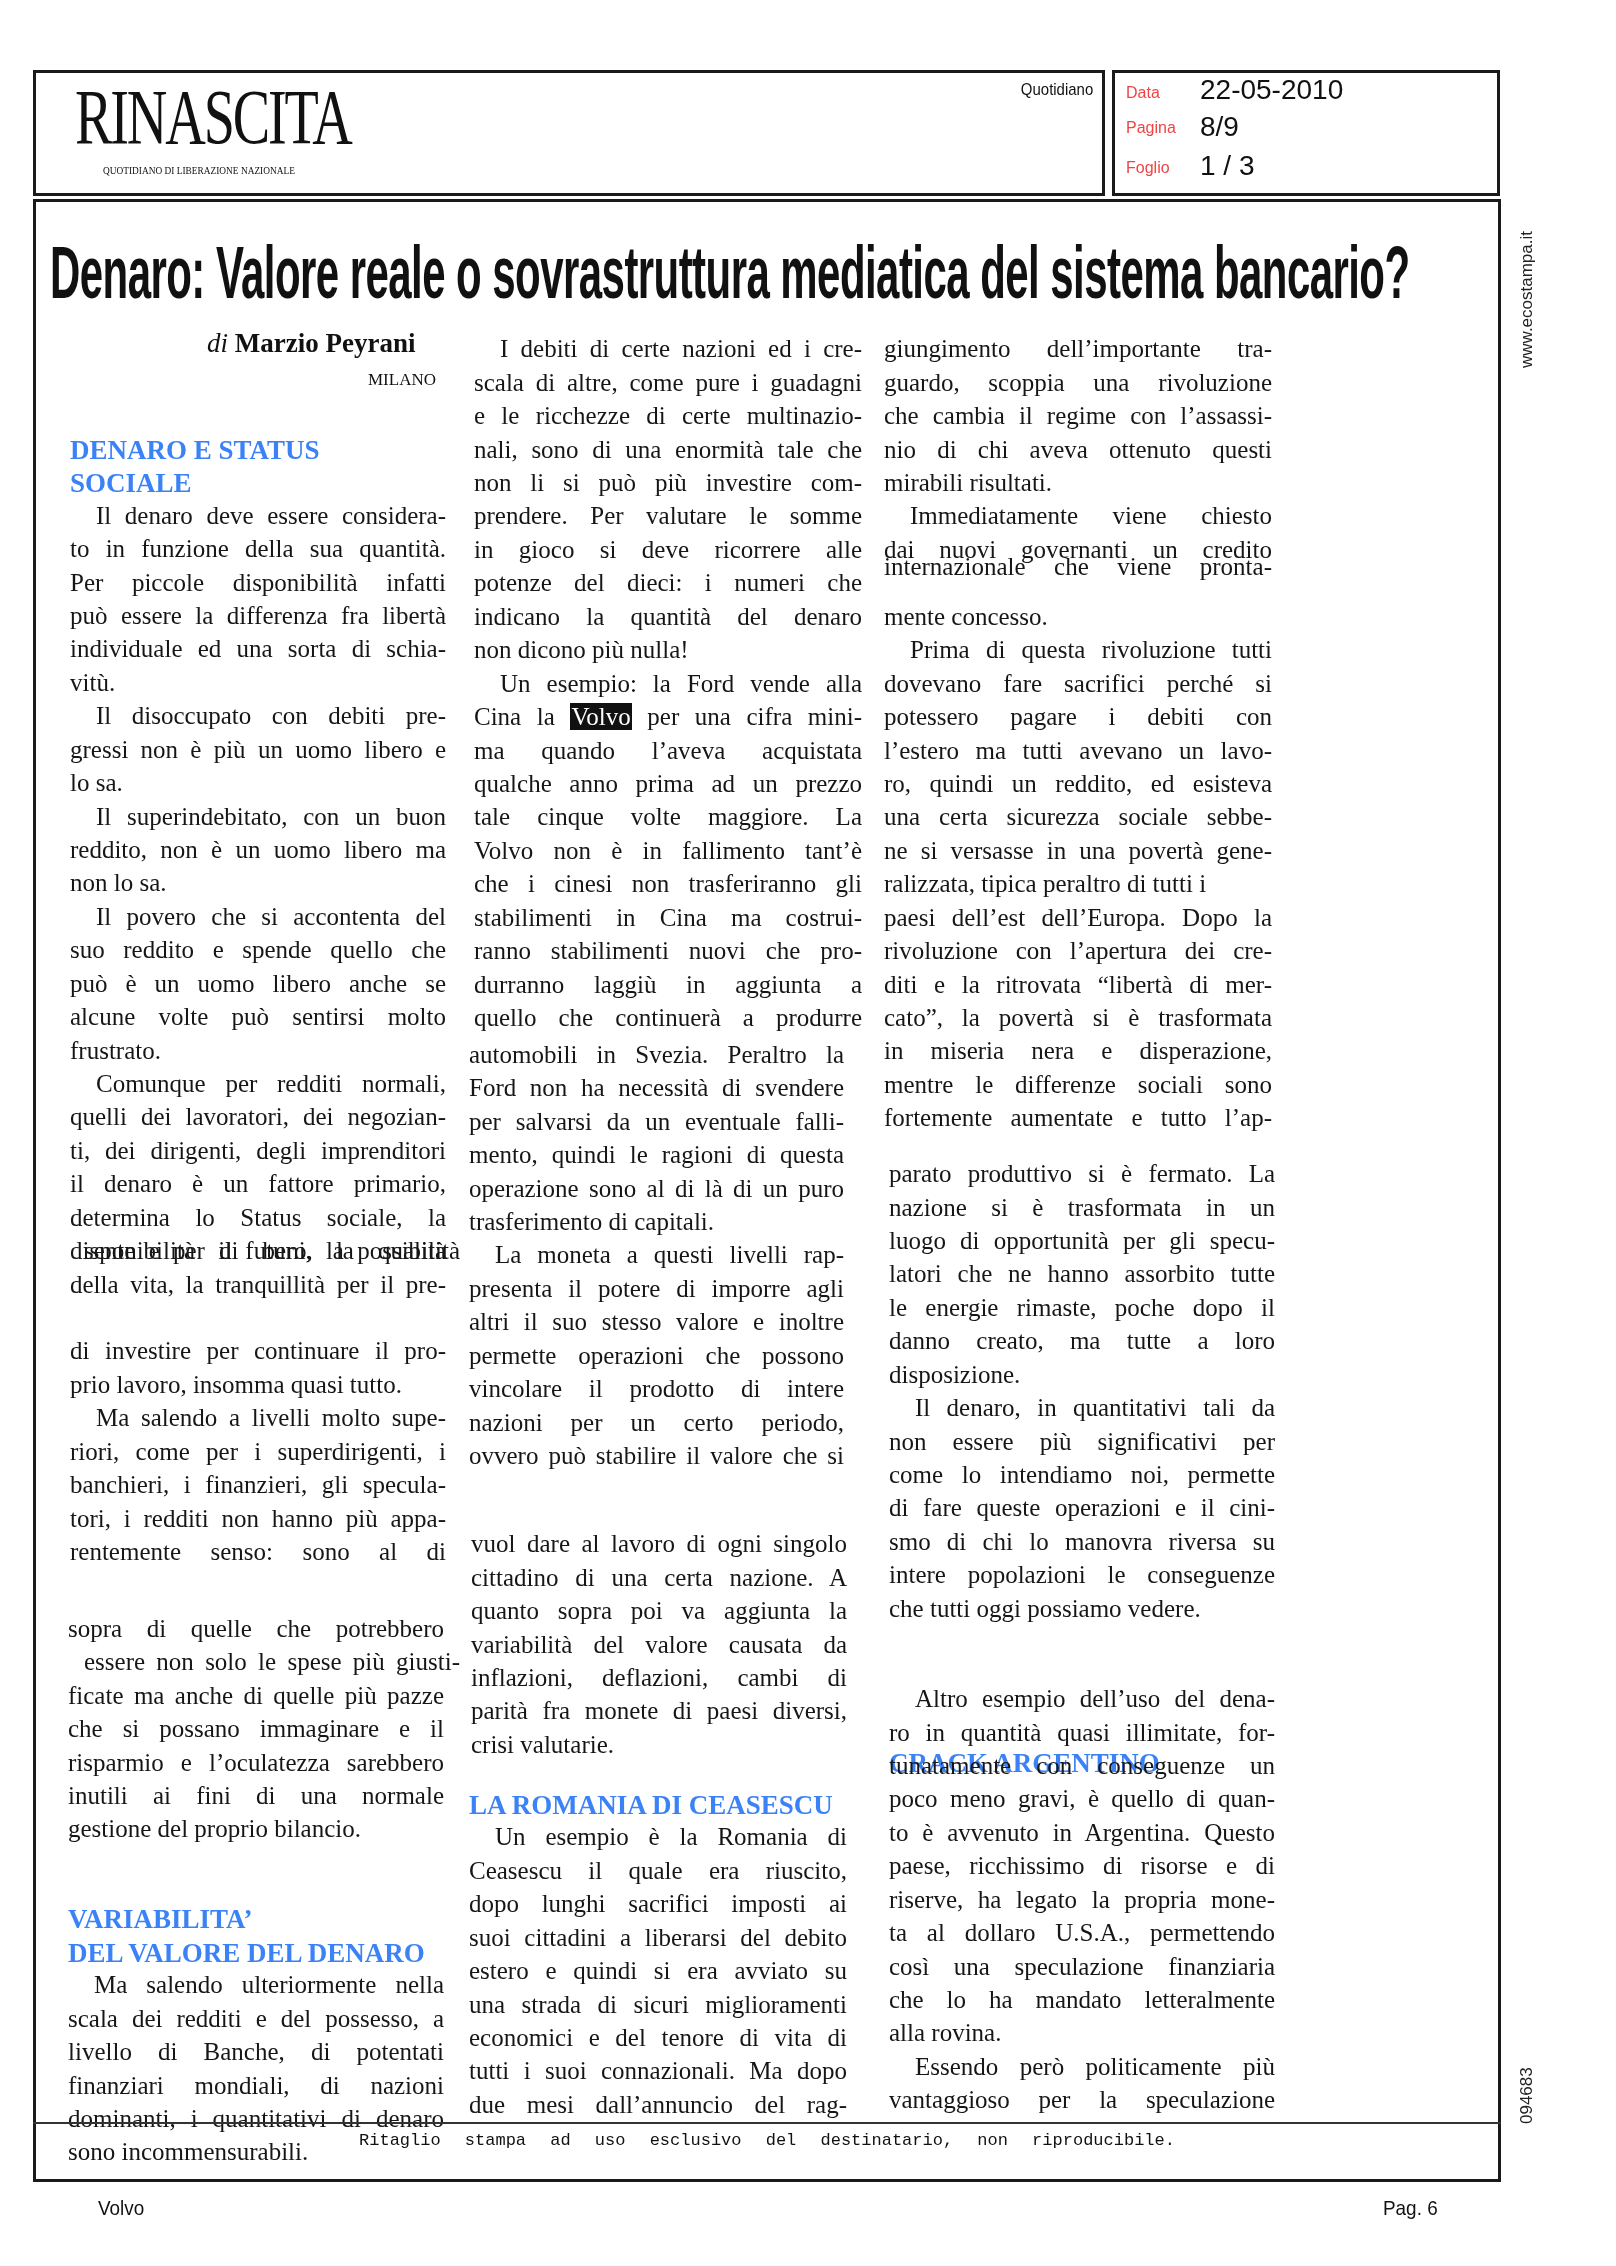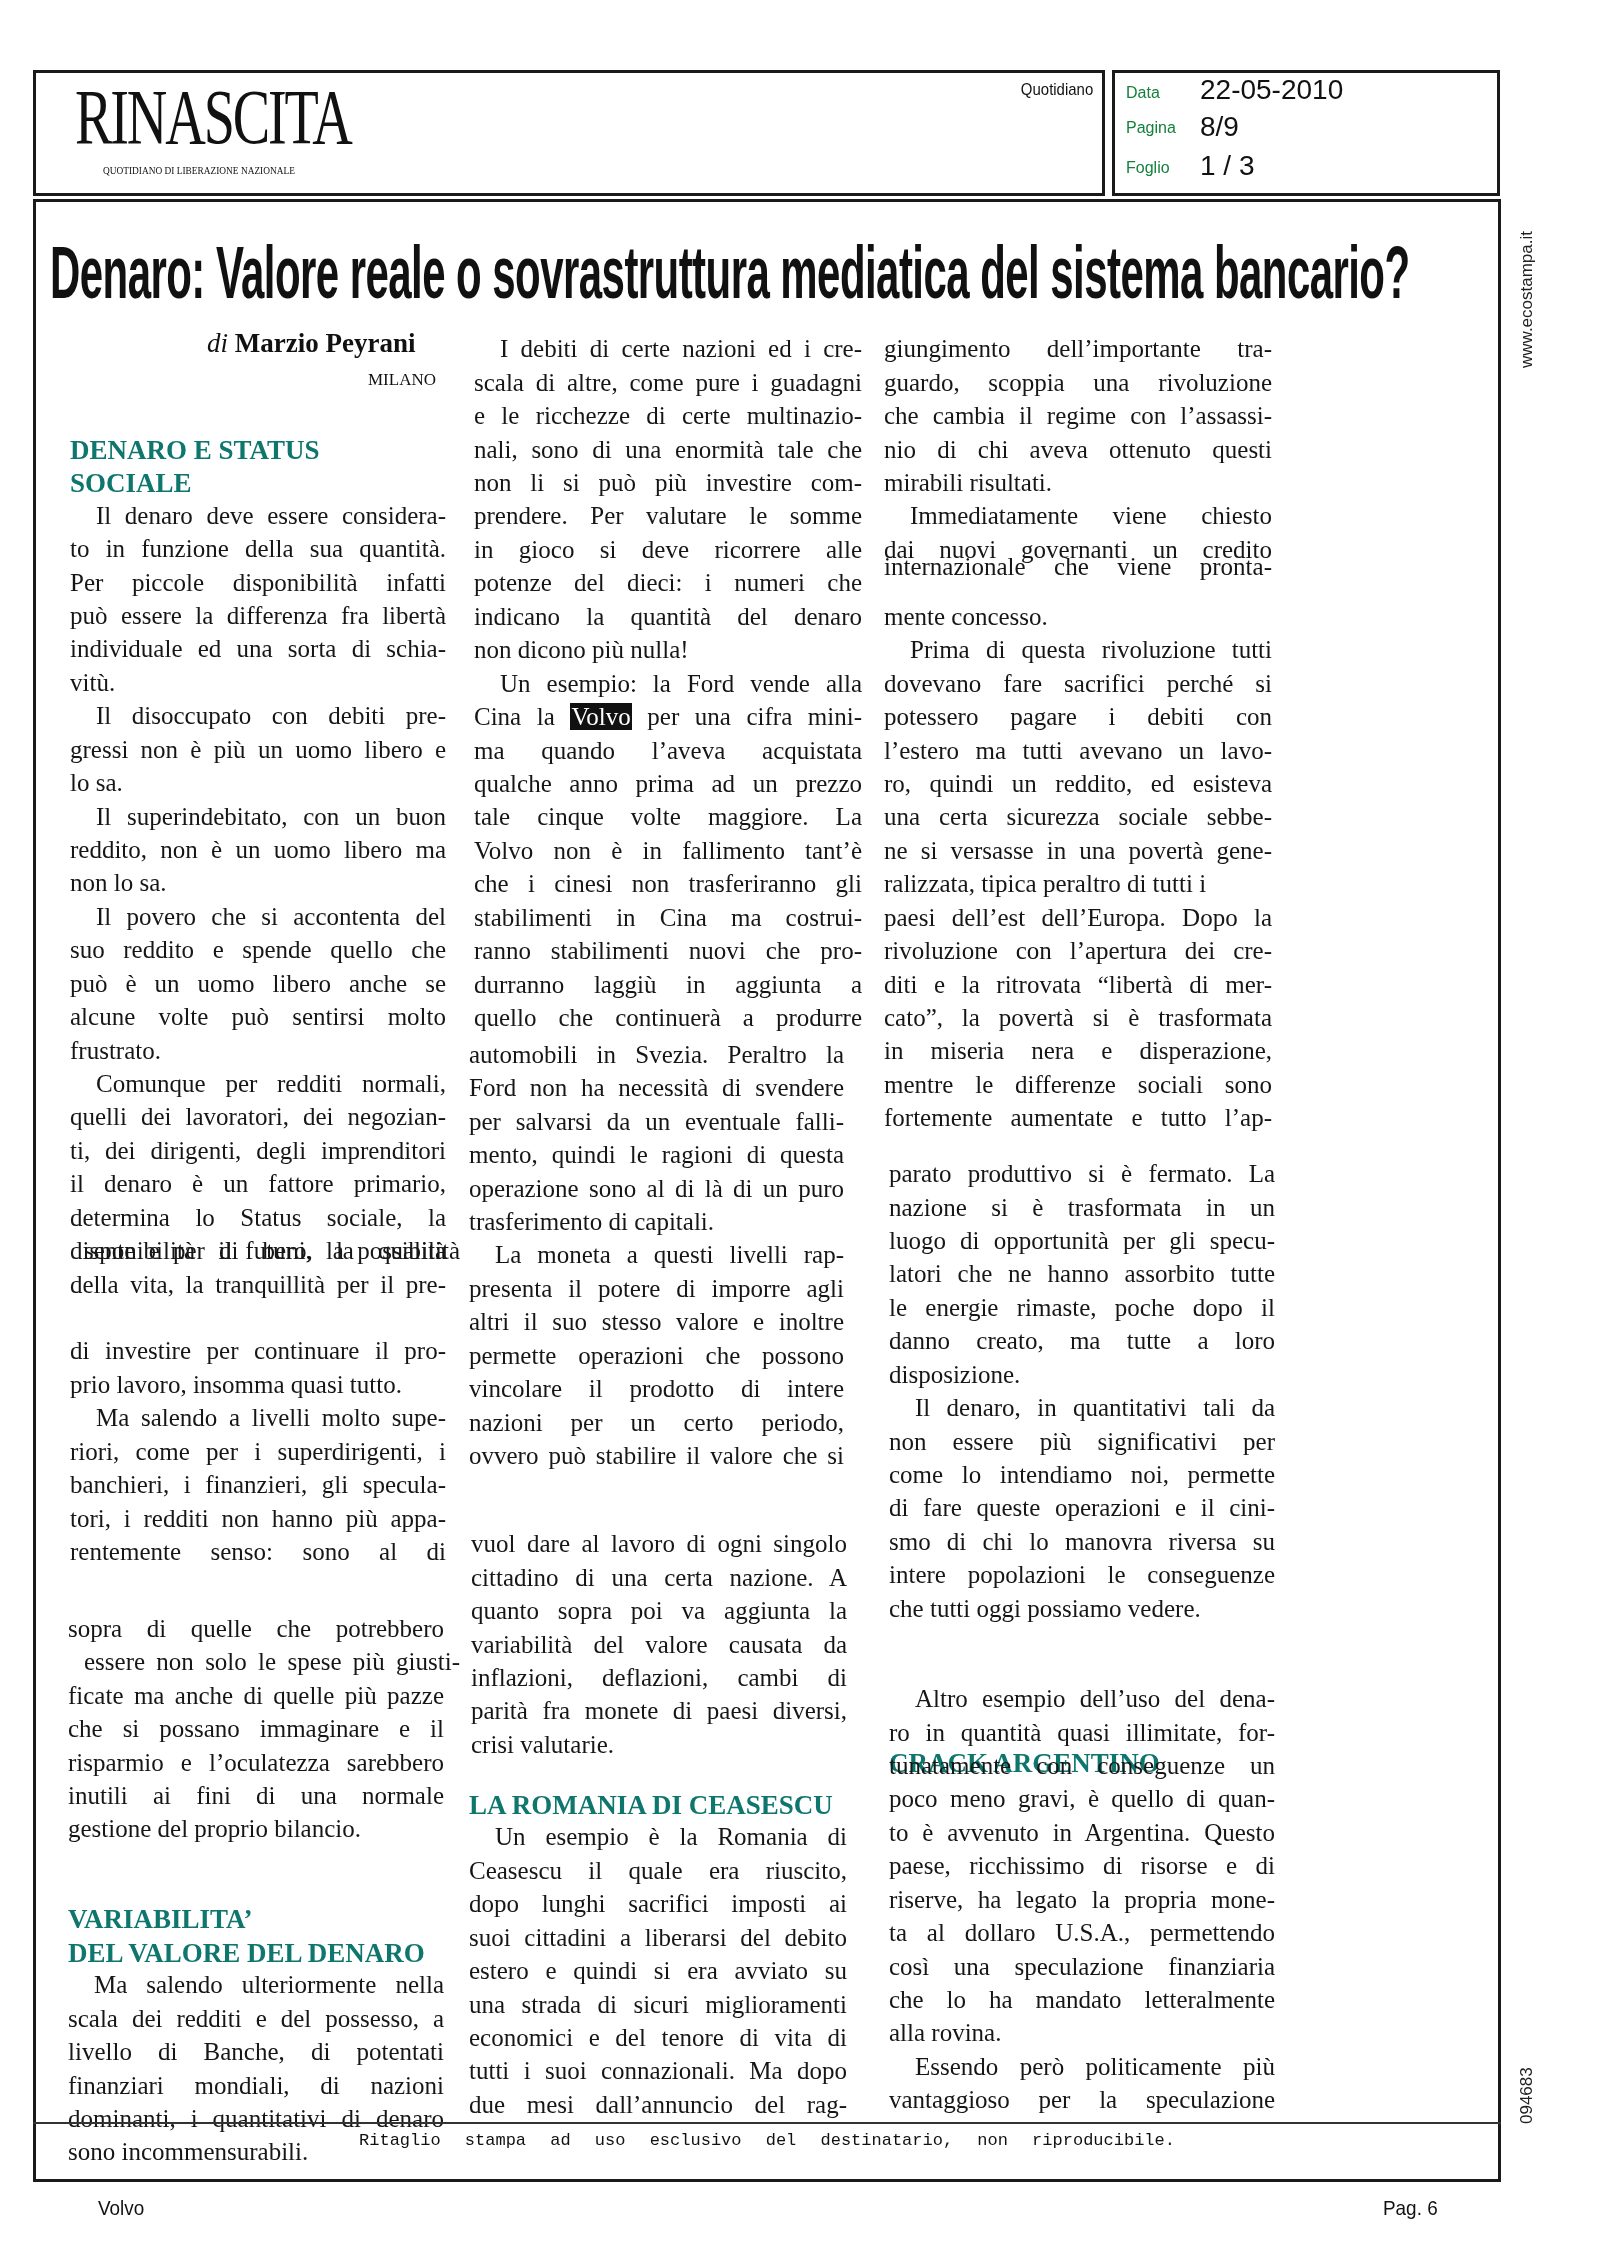--- a/index.html
+++ b/index.html
@@ -2,31 +2,31 @@
 <html><head>
 <meta charset="utf-8">
 <style>
   html, body { margin:0; padding:0; background:#ffffff; }
   body { width:1617px; height:2267px; position:relative; overflow:hidden; color:#111; }
   .abs { position:absolute; }
   .box { position:absolute; border:3px solid #1a1a1a; box-sizing:border-box; }
   .masthead-title { position:absolute; left:75px; top:78px; font-family:"Liberation Serif", serif; font-size:78px; letter-spacing:-3px; transform:scaleX(0.72); transform-origin:left top; line-height:1; color:#111; }
   .masthead-sub { position:absolute; left:103px; top:164px; font-family:"Liberation Serif", serif; font-size:11px; letter-spacing:0px; transform:scaleX(0.85); transform-origin:left top; color:#111; }
   .periodicity { position:absolute; right:0; top:80px; font-family:"Liberation Sans", sans-serif; font-size:17px; transform:scaleX(0.88); transform-origin:right top; }
-  .info-label { position:absolute; font-family:"Liberation Sans", sans-serif; font-size:16px; color:#15803d; }
+  .info-label { position:absolute; font-family:"Liberation Sans", sans-serif; font-size:16px; color:#ef4444; }
   .info-value { position:absolute; font-family:"Liberation Sans", sans-serif; font-size:28px; color:#111; }
   .headline { position:absolute; left:50px; top:235px; width:1423px; font-family:"Liberation Sans", sans-serif; font-weight:bold; font-size:75px; line-height:1; white-space:nowrap; transform:scaleX(0.56); transform-origin:left top; letter-spacing:-1px; color:#111; }
   .side-vert { position:absolute; font-family:"Liberation Sans", sans-serif; font-size:17px; color:#222; transform:rotate(-90deg); transform-origin:left top; white-space:nowrap; }
   .byline { position:absolute; font-family:"Liberation Serif", serif; font-size:27px; font-weight:bold; }
   .byline i { font-weight:normal; }
   .dateline { position:absolute; font-family:"Liberation Serif", serif; font-size:17px; }
   .ln { position:absolute; font-family:"Liberation Serif", serif; font-size:25px; line-height:30px; white-space:nowrap; text-align:justify; text-align-last:justify; color:#161616; }
   .ln.last { text-align-last:left; }
   .ln.ind { text-indent:26px; }
-  .hd { position:absolute; font-family:"Liberation Serif", serif; font-weight:bold; font-size:27px; line-height:32px; white-space:nowrap; color:#0f766e; }
+  .hd { position:absolute; font-family:"Liberation Serif", serif; font-weight:bold; font-size:27px; line-height:32px; white-space:nowrap; color:#3b82f6; }
   .hl { background:#111; color:#fff; padding:0 1px; }
   .footer-rule { position:absolute; left:33px; width:1468px; top:2122px; height:2px; background:#333; }
   .footer-note { position:absolute; left:33px; width:1468px; top:2131px; text-align:center; font-family:"Liberation Mono", monospace; font-size:17px; word-spacing:14px; color:#111; }
   .bottom-label { position:absolute; font-family:"Liberation Sans", sans-serif; font-size:21px; transform:scaleX(0.9); transform-origin:left top; color:#111; }
 </style>
 </head>
 <body>
 
 <div class="box" style="left:33px; top:70px; width:1072px; height:126px;">
 </div>

